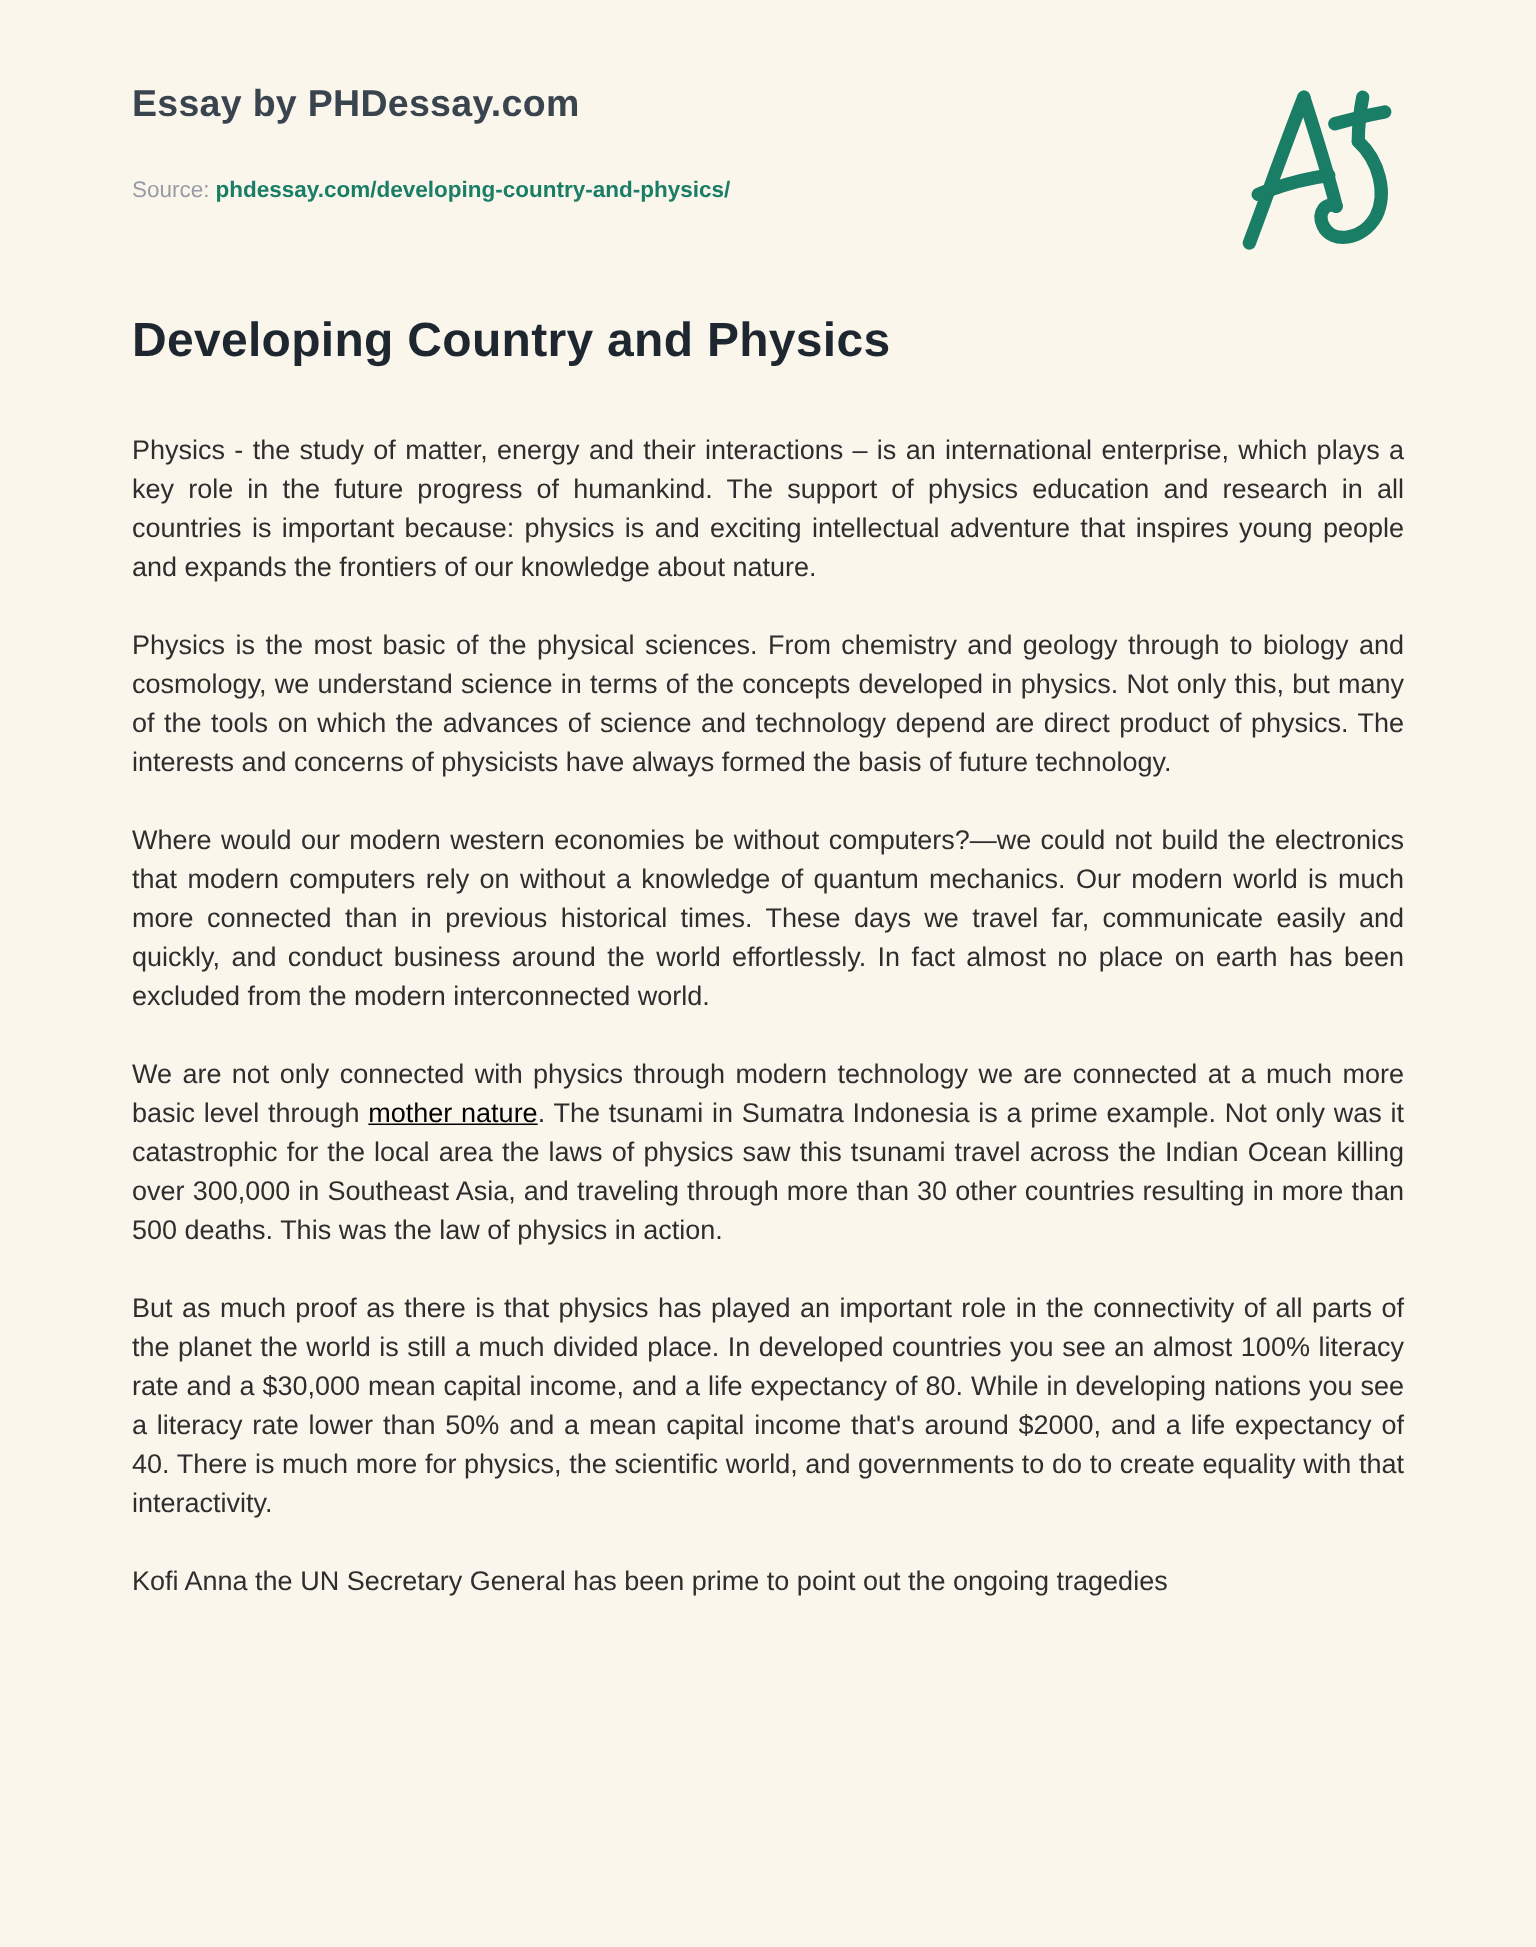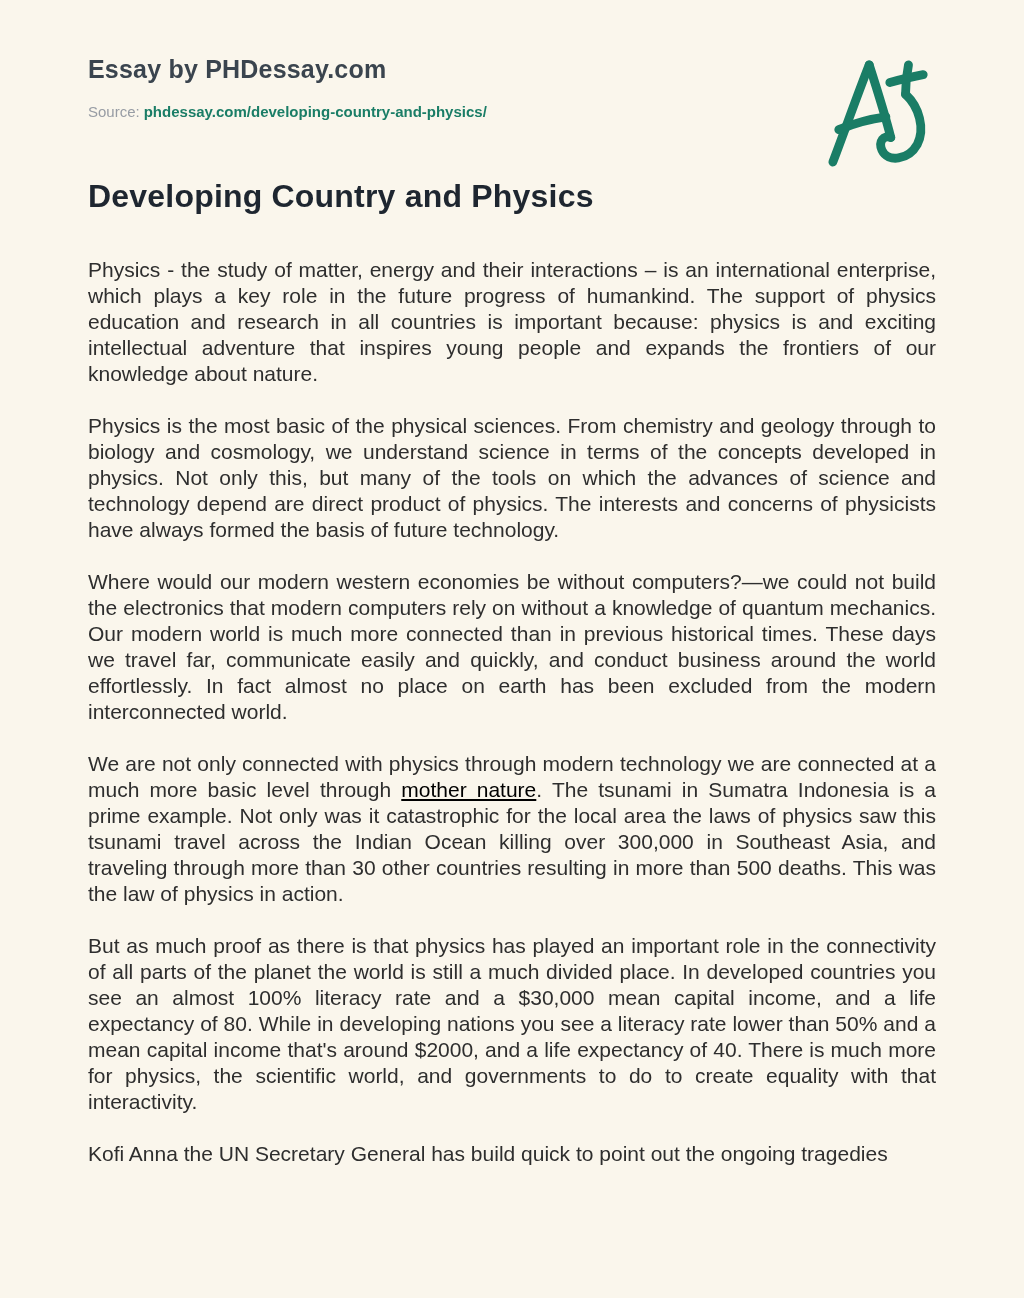--- a/index.html
+++ b/index.html
@@ -17,49 +17,49 @@
     padding: 55px 88px 0 88px;
     background: #faf6ec;
   }
   .brand {
     font-size: 25px;
     font-weight: 700;
     color: #3a444e;
     letter-spacing: 0.2px;
   }
   .source {
-    margin-top: 19px;
+    margin-top: 34px;
     font-size: 15px;
     color: #979ca4;
   }
   .source-link {
     color: #1a7d66;
     font-weight: 600;
     text-decoration: none;
     margin-left: 4px;
     cursor: pointer;
   }
   .logo {
     position: absolute;
     top: 52px;
     right: 90px;
     width: 108px;
     height: 116px;
   }
   .logo svg { width: 100%; height: 100%; }
   h1.title {
-    margin-top: 58px;
+    margin-top: 73px;
     font-size: 32px;
     font-weight: 700;
     color: #1e2630;
     letter-spacing: 0.2px;
   }
   .article p {
     margin-top: 26px;
-    font-size: 21px;
+    font-size: 18px;
     line-height: 26px;
     color: #2e2e2e;
     text-align: justify;
   }
   .article p.first { margin-top: 42px; }
   .text-link {
     color: #000000;
     text-decoration: underline;
     cursor: pointer;
   }
@@ -101,16 +101,16 @@
 
     <p>Physics is the most basic of the physical sciences. From chemistry and geology through to biology and cosmology, we understand science in terms of the concepts developed in physics. Not only this, but many of the tools on which the advances of science and technology depend are direct product of physics. The interests and concerns of physicists have always formed the basis of future technology.</p>
 
 
     <p>Where would our modern western economies be without computers?—we could not build the electronics that modern computers rely on without a knowledge of quantum mechanics. Our modern world is much more connected than in previous historical times. These days we travel far, communicate easily and quickly, and conduct business around the world effortlessly. In fact almost no place on earth has been excluded from the modern interconnected world.</p>
 
     <p><span>We are not only connected with physics through modern technology we are connected at a much more basic level through </span><a class="text-link">mother nature</a><span>. The tsunami in Sumatra Indonesia is a prime example. Not only was it catastrophic for the local area the laws of physics saw this tsunami travel across the Indian Ocean killing over 300,000 in Southeast Asia, and traveling through more than 30 other countries resulting in more than 500 deaths. This was the law of physics in action.</span></p>
 
     <p>But as much proof as there is that physics has played an important role in the connectivity of all parts of the planet the world is still a much divided place. In developed countries you see an almost 100% literacy rate and a $30,000 mean capital income, and a life expectancy of 80. While in developing nations you see a literacy rate lower than 50% and a mean capital income that's around $2000, and a life expectancy of 40. There is much more for physics, the scientific world, and governments to do to create equality with that interactivity.</p>
 
-    <p>Kofi Anna the UN Secretary General has build quick to point out the ongoing tragedies</p>
+    <p>Kofi Anna the UN Secretary General has been prime to point out the ongoing tragedies</p>
   </main>
 
 </div>
 
 </body></html>

